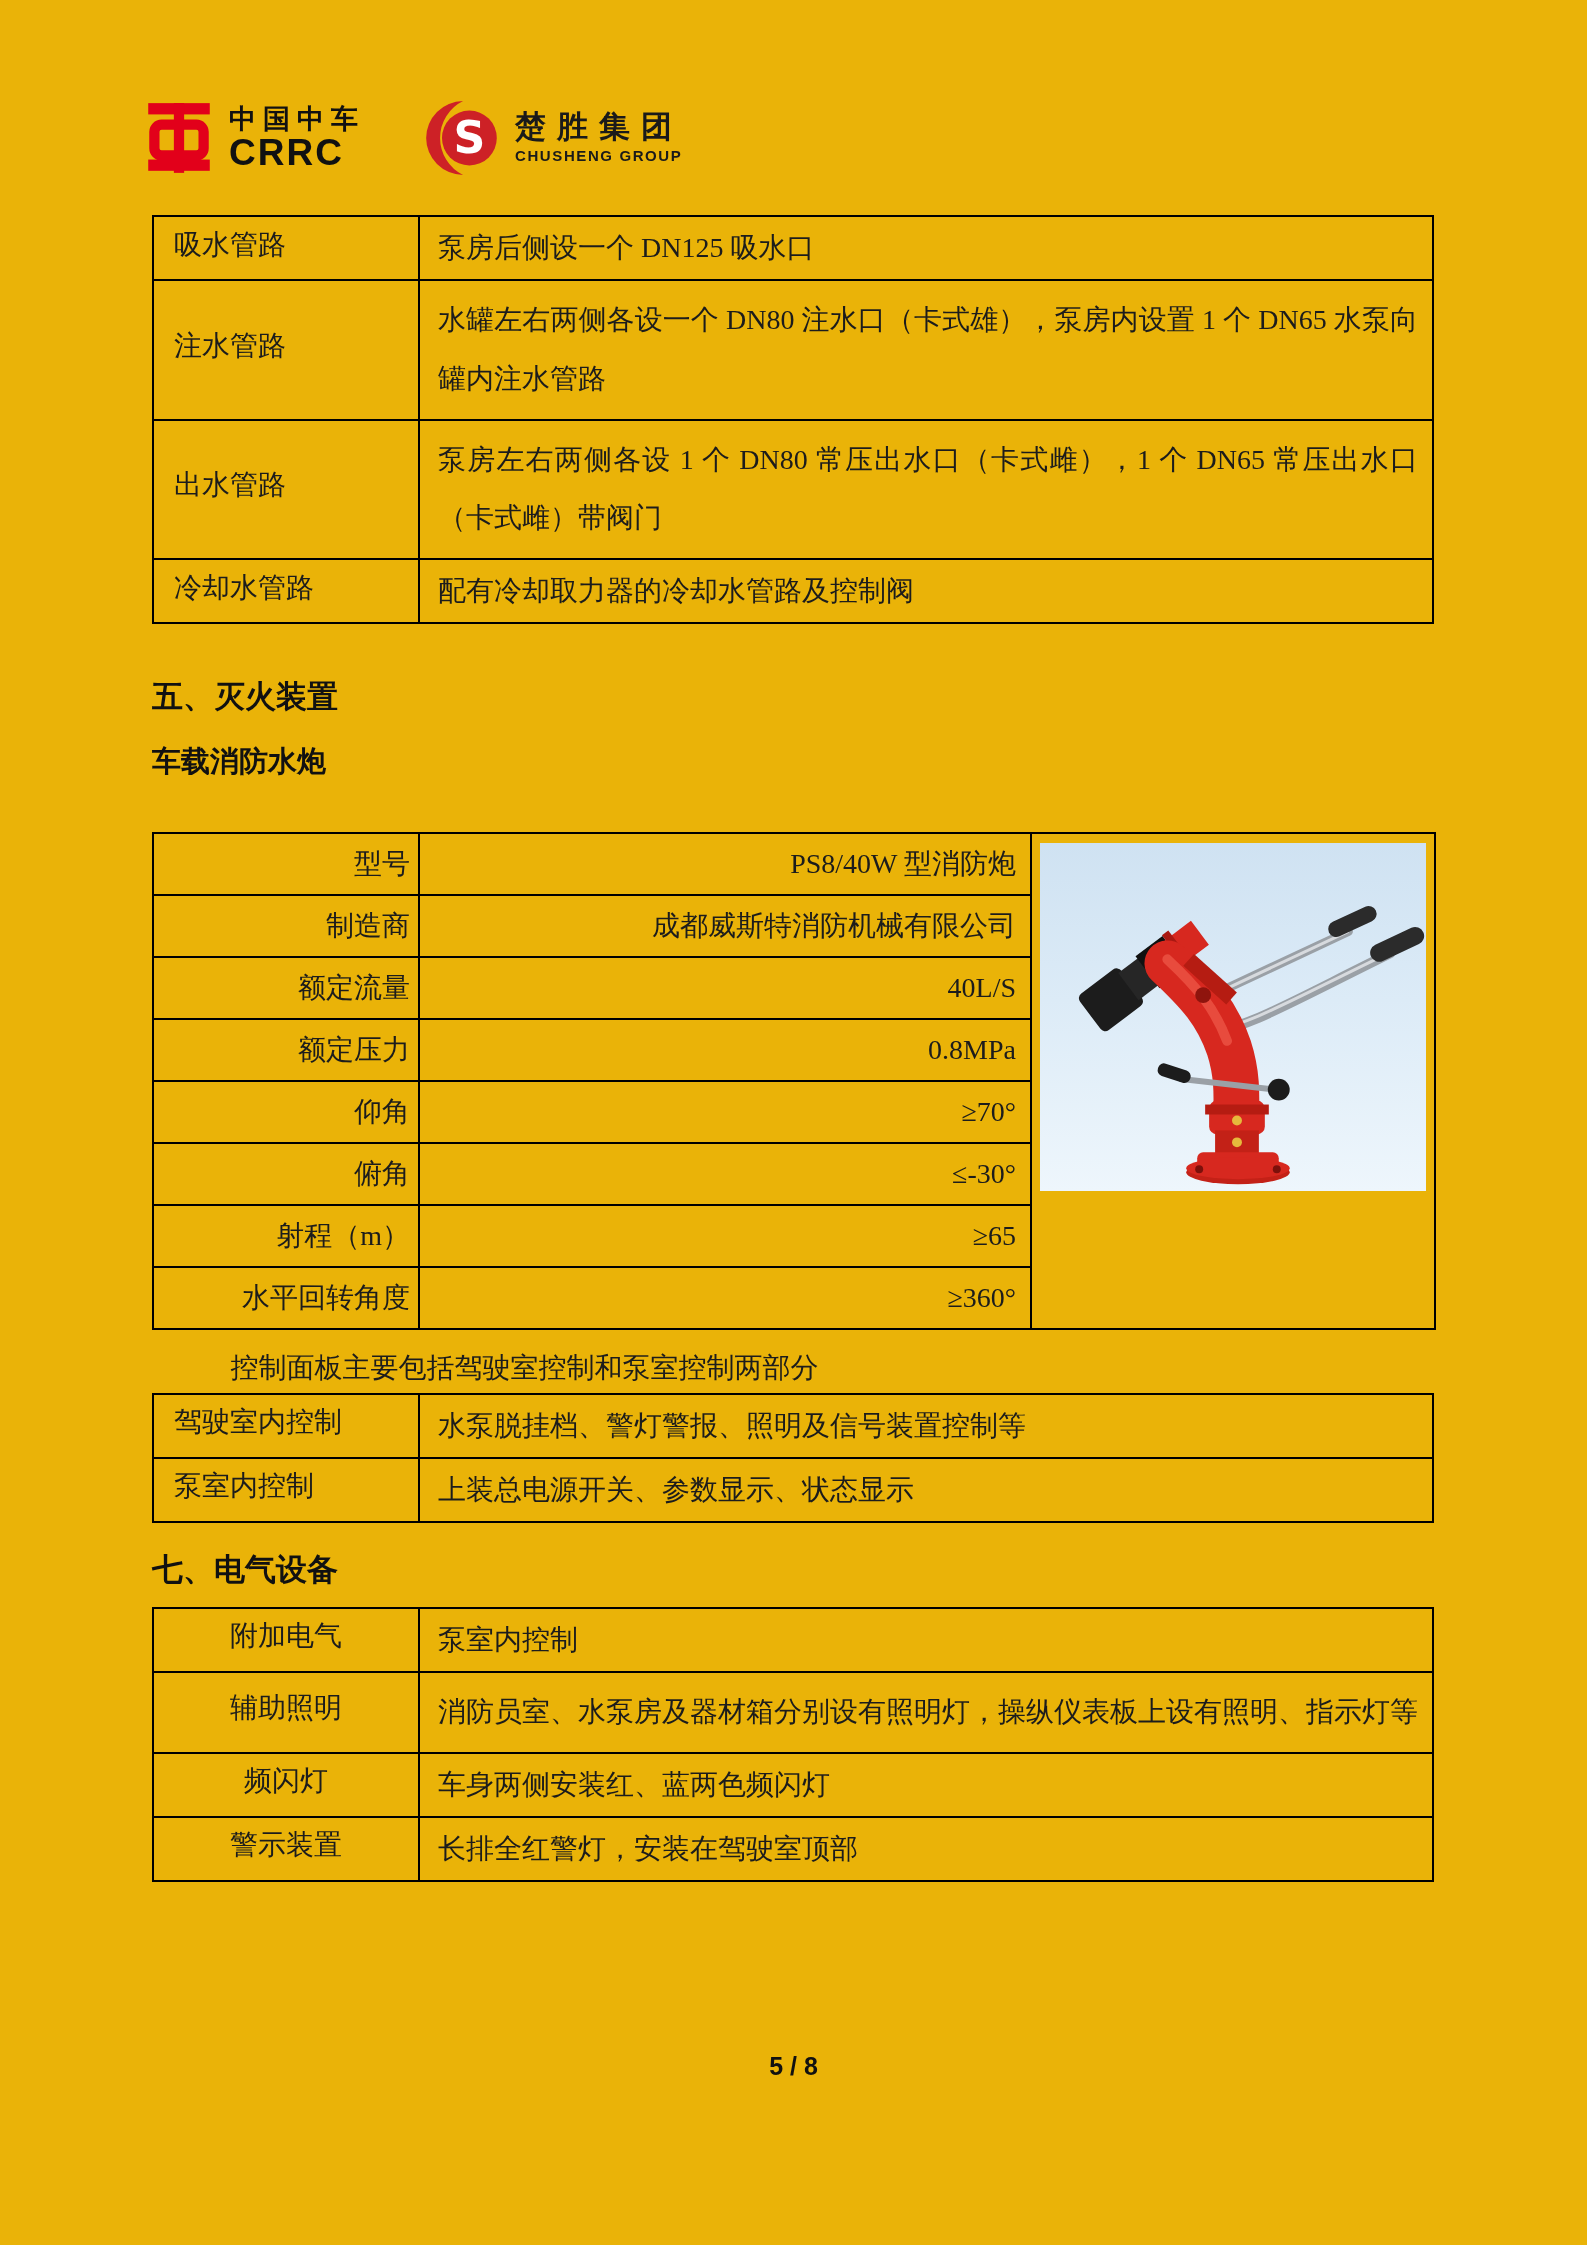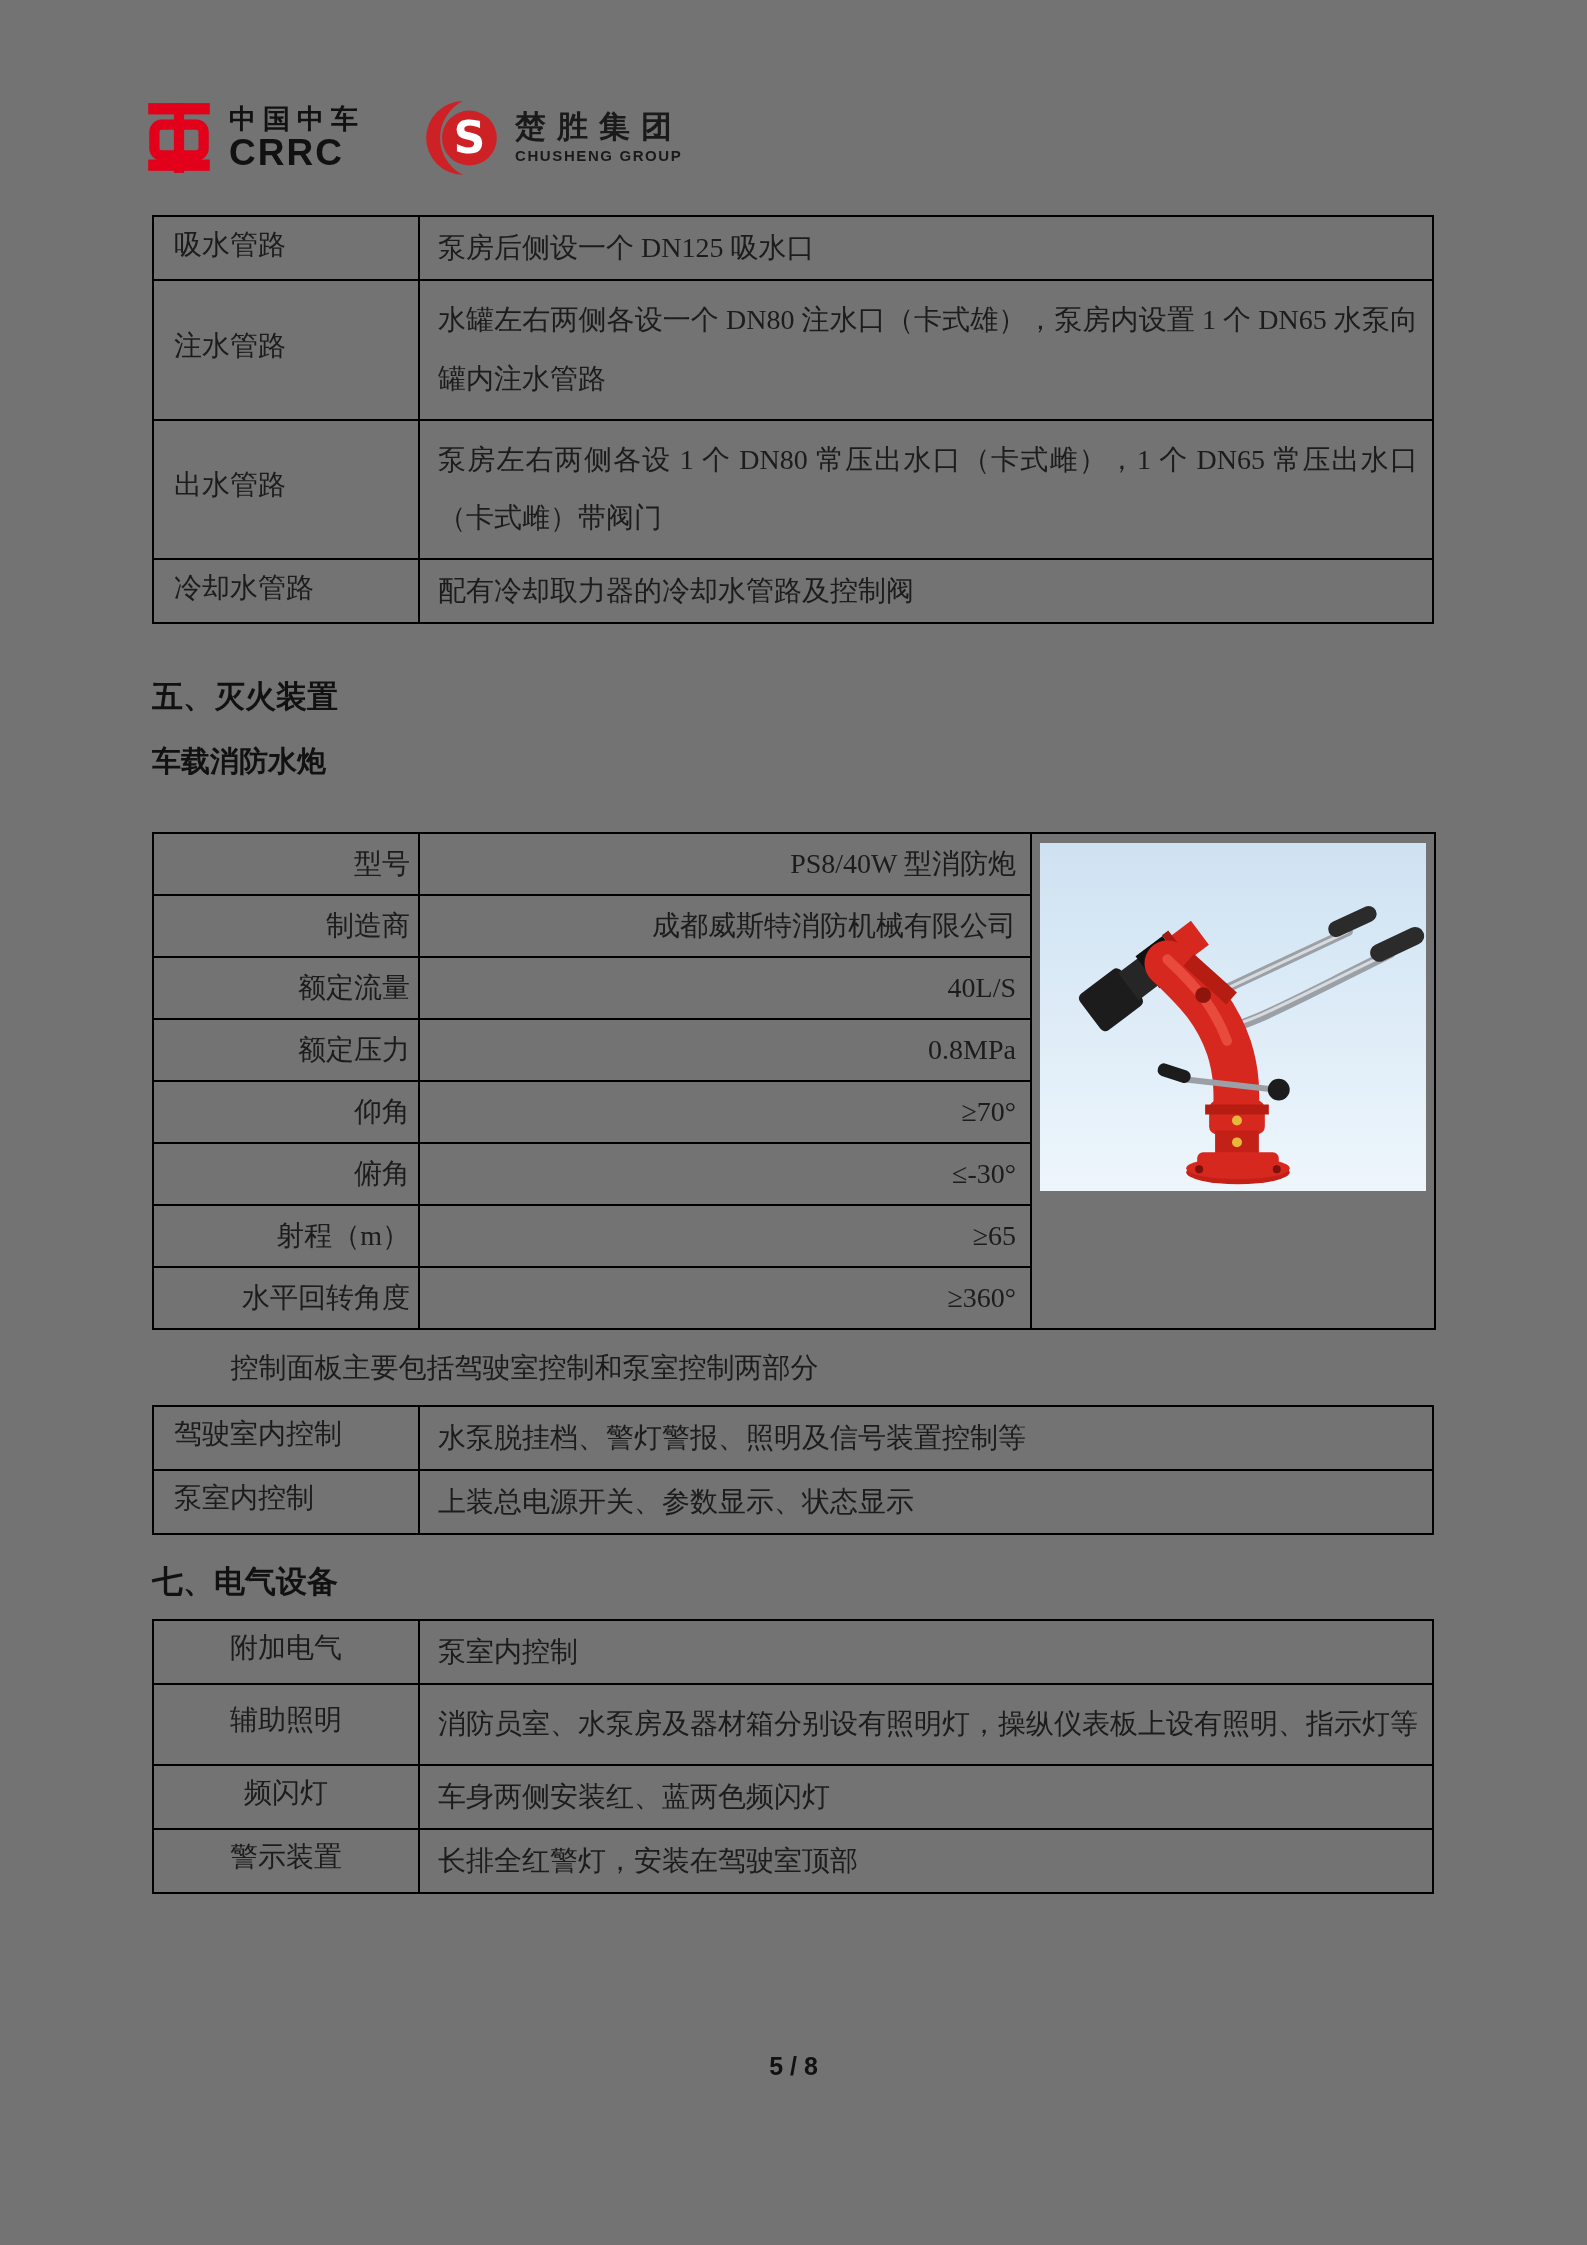--- a/index.html
+++ b/index.html
@@ -1,20 +1,20 @@
 <!DOCTYPE html>
 <html><head>
 <meta charset="utf-8">
 <style>
   html,body{margin:0;padding:0;background:#e8e8e8;}
   .page{
     position:relative;
     width:1587px;height:2245px;
     margin:0 auto;
-    background:#737373;
+    background:#eab308;
     font-family:"Liberation Serif","DejaVu Serif",serif;
     color:#1c1c1c;
     overflow:hidden;
   }
 
   
   .logos{position:absolute;top:98px;left:143px;display:flex;align-items:center;gap:58px;}
   .logo{display:flex;align-items:center;gap:14px;}
   .logo-txt{display:flex;flex-direction:column;justify-content:center;}
   .crrc-zh{font-family:"Liberation Sans",sans-serif;font-weight:bold;font-size:27px;letter-spacing:7px;color:#111;line-height:1.05;}
@@ -39,21 +39,21 @@
 
   .t-elec td.lbl{text-align:center;padding-left:8px;}
 
   .h-sec{font-size:31px;font-weight:bold;color:#111;}
   .h-sub{font-size:29px;font-weight:bold;color:#111;}
   .m-sec5{margin:52px 0 0 0;}
   .m-sub5{margin:24px 0 0 0;}
   .m-t2{margin-top:50px;}
   .m-sec6{margin:34px 0 0 0;}
   .para{margin:16px 0 0 0;font-size:28px;line-height:1.6;text-indent:2.8em;}
-  .m-t3{margin-top:14px;}
+  .m-t3{margin-top:2px;}
   .m-sec7{margin:26px 0 0 0;}
   .m-t4{margin-top:16px;}
 
   
   .photo{
     width:100%;height:348px;
     background:linear-gradient(180deg,#cfe2f2 0%,#dcebf7 45%,#eef6fc 100%);
   }
 
   

